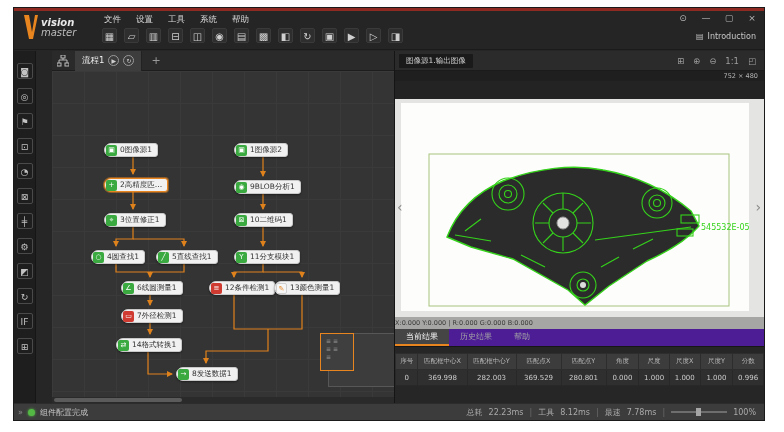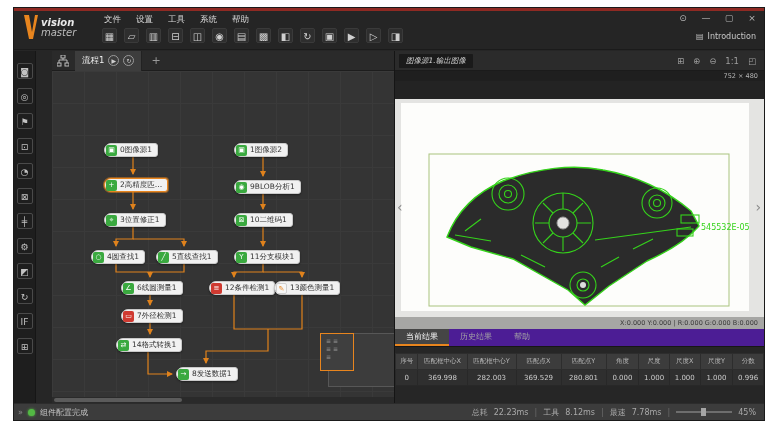--- a/index.html
+++ b/index.html
@@ -66,31 +66,31 @@
              line-height:8px; padding:3px 5px; }
   
   .rpanel { position:absolute; left:380px; right:0; top:0; bottom:0; background:#232323;
             border-left:1px solid #151515; }
   .vtabs { height:18px; background:#1f1f1f; display:flex; }
   .vtab { padding:0 12px; font-size:8.5px; color:#a9a9a9; line-height:17px; }
   .vtab.active { background:#3d3d3d; color:#f2f2f2; border-bottom:2px solid #e8851e; }
   .vtoolbar { height:20px; background:#2b2b2b; display:flex; align-items:center;
               border-bottom:1px solid #1b1b1b; }
   .src-chip { margin-left:4px; background:#1a1a1a; color:#d5d5d5; font-size:7.5px;
-              height:14px; line-height:14px; padding:0 7px; border-radius:1px;font-style:italic; }
+              height:14px; line-height:14px; padding:0 7px; border-radius:1px; }
   .vicons { margin-left:auto; margin-right:8px; display:flex; gap:9px; }
   .vicons span { font-size:8.5px; color:#9f9f9f; }
   .res-strip { height:10px; background:#1f1f1f; font-size:6.5px; color:#b5b5b5;
                text-align:right; padding-right:6px; line-height:10px; }
   .imgarea { position:absolute; left:0; right:0; top:48px; height:218px; background:#e4e4e2; }
   .part-svg { position:absolute; left:0; top:0; }
   .nav { position:absolute; top:50%; margin-top:-9px; font-size:14px; color:#8a8a8a; }
   .nav.prev { left:2px; } .nav.next { right:3px; }
   .coords { position:absolute; left:0; right:0; top:266px; height:12px; background:#a6a6a4;
-            font-size:6.5px; color:#3a3a3a; text-align:right; line-height:12px; padding-right:6px; }
+            font-size:6.5px; color:#3a3a3a; text-align:left; line-height:12px; padding-right:6px; }
   
   .results { position:absolute; left:0; right:0; top:278px; bottom:0; background:#262626; }
   .rtabs { height:18px; background:#4c1d95; display:flex; border-bottom:1px solid #171717; }
   .rtab { padding:0 11px; font-size:8px; color:#a5a5a5; line-height:16px; }
   .rtab.active { background:#454545; color:#fff; border-bottom:2px solid #e8851e; }
   table.res { border-collapse:collapse; width:100%; table-layout:fixed; margin-top:6px; }
   table.res th { background:#3c3c3c; color:#b9b9b9; font-weight:normal; font-size:6.5px;
                  height:16px; border:1px solid #2d2d2d; overflow:hidden; white-space:nowrap; }
   table.res td { background:#2f2f2f; color:#cccccc; font-size:7px; height:16px;
                  text-align:center; border:1px solid #282828; overflow:hidden; white-space:nowrap; }
@@ -393,16 +393,16 @@
         <span class="sb-sep">|</span>
         <span>工具</span>
         <span>8.12ms</span>
         <span class="sb-sep">|</span>
         <span>最速</span>
         <span>7.78ms</span>
         <span class="sb-sep">|</span>
         <span class="slider">
           <span class="handle"></span>
         </span>
-        <span>45%</span>
+        <span>100%</span>
       </div>
   </div>
 </div>
 
 </body></html>

